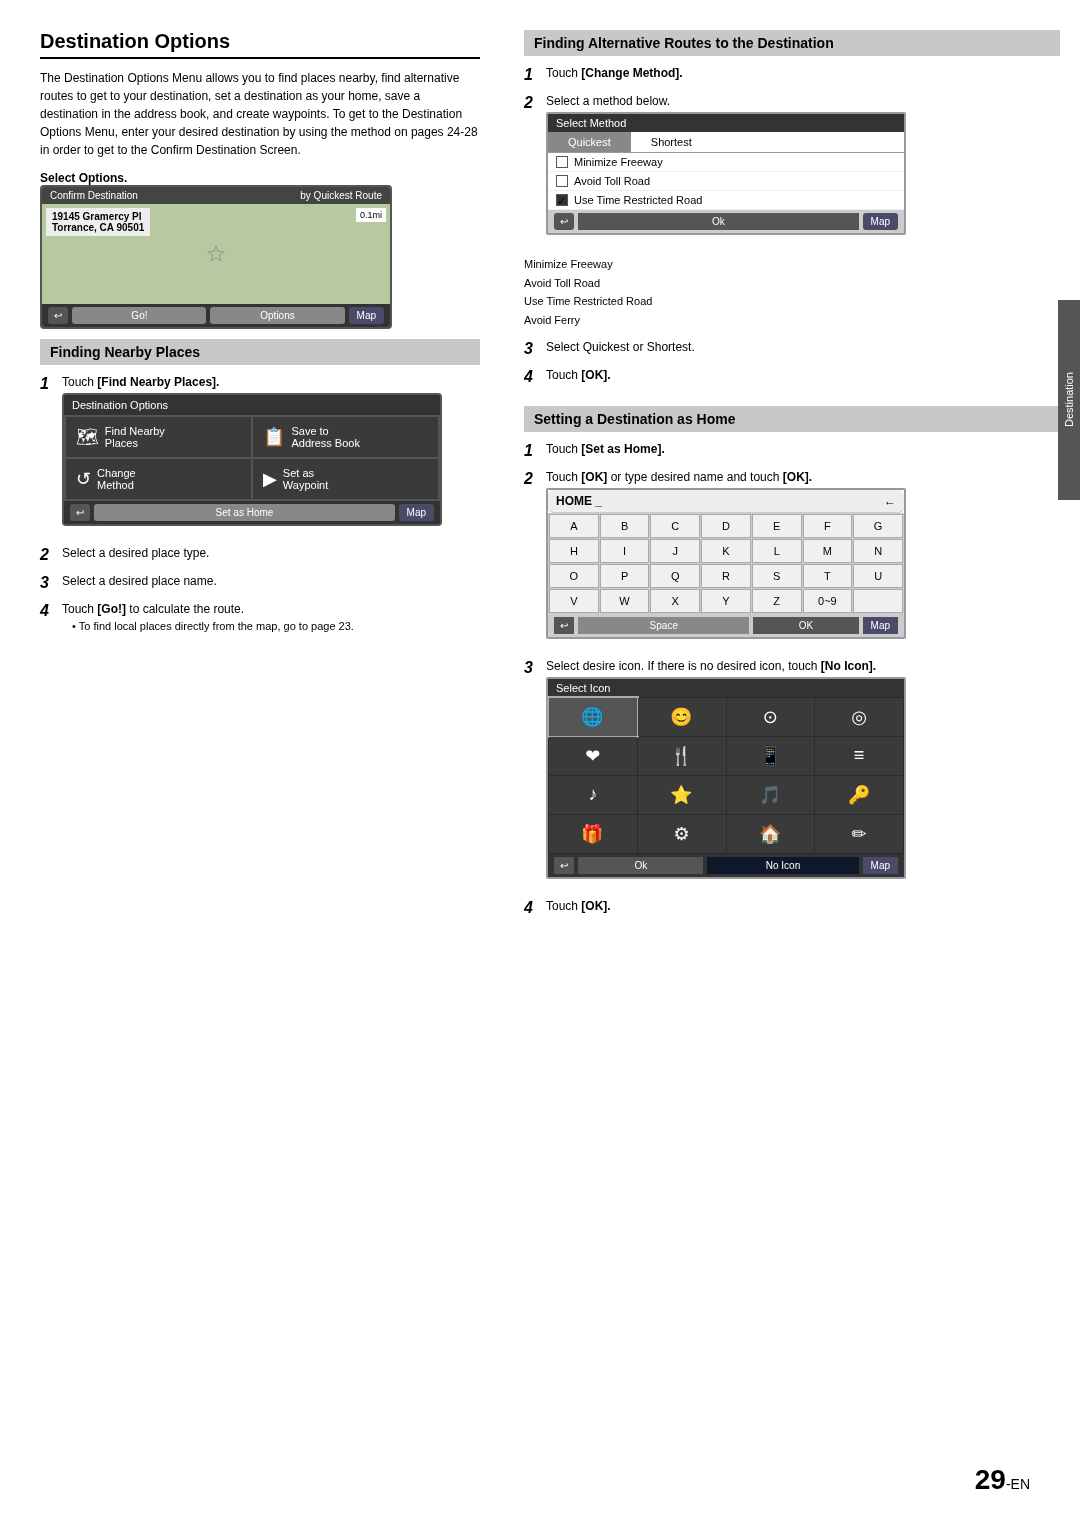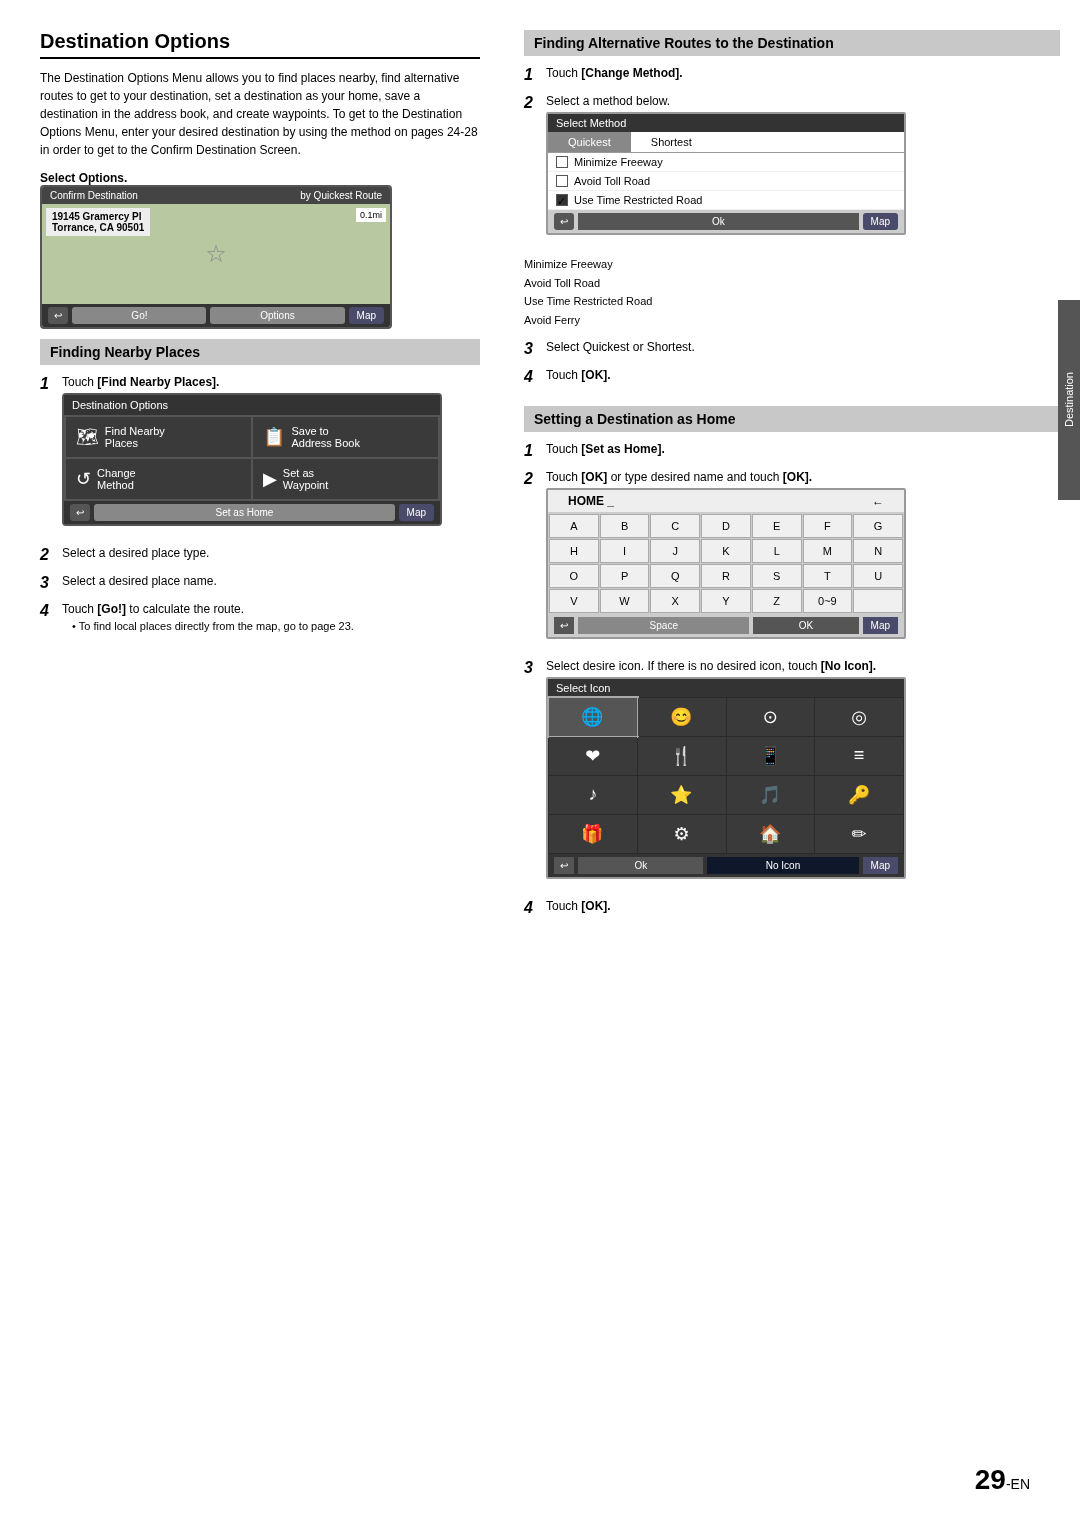--- a/index.html
+++ b/index.html
@@ -258,27 +258,28 @@
     
     .keyboard-screen {
       border: 2px solid #999;
       border-radius: 2px;
       margin-bottom: 10px;
       font-size: 11px;
       width: 360px;
     }
     .keyboard-input-row {
       background: #eee;
-      padding: 4px 20px;
+      padding: 4px 8px;
       font-size: 12px;
       font-weight: bold;
       display: flex;
       justify-content: space-between;
       align-items: center;
       border-bottom: 1px solid #ccc;
+      border-radius: 6px;
     }
     .keyboard-grid {
       display: grid;
       grid-template-columns: repeat(7, 1fr);
       gap: 1px;
       background: #ccc;
       padding: 1px;
     }
     .kb-key {
       background: #f0f0f0;

